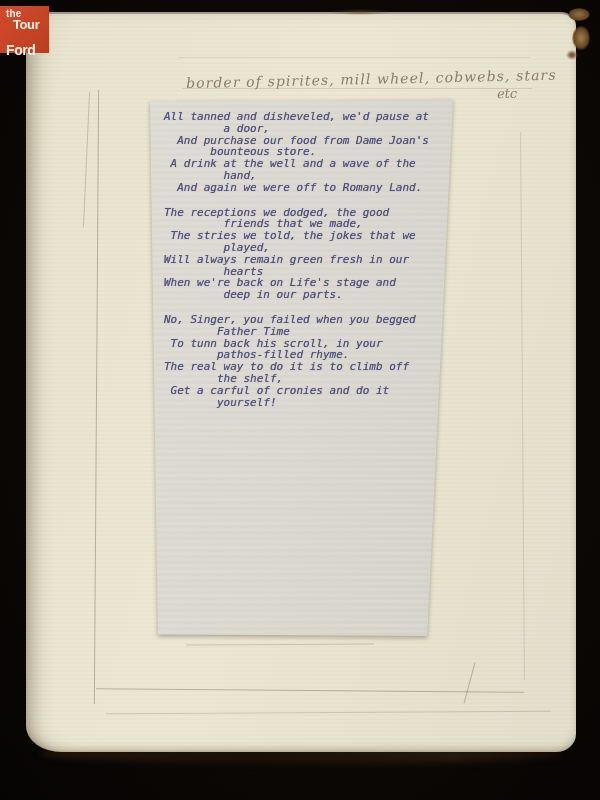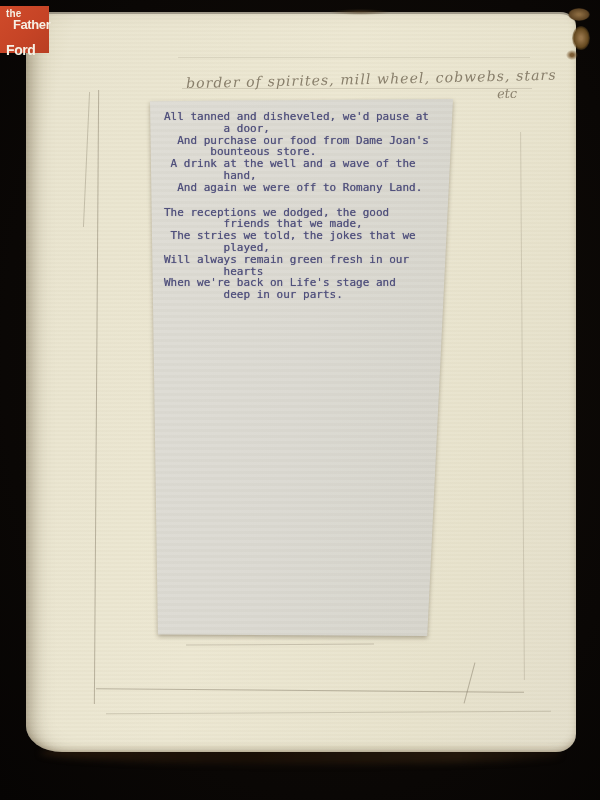--- a/index.html
+++ b/index.html
@@ -80,21 +80,21 @@
     position:absolute;left:124px;top:87px;
     filter:drop-shadow(0 2px 2px rgba(80,68,45,.4));
   }
   .slip{
     width:303px;height:537px;
     background:
       repeating-linear-gradient(0deg, rgba(160,158,150,.05) 0 3px, rgba(255,255,255,.04) 3px 6px),
       linear-gradient(100deg,#dedcd4 0%,#dbd9d1 50%,#d6d4cb 100%);
     clip-path:polygon(0% .4%, 100% 0%, 91.5% 100%, 2.6% 99.7%);
   }
-  .poem{padding:12px 0 0 14px;}
+  .poem{padding:12px 0 0 14px;font-style:italic;}
   .stanza{
     margin:0 0 13px 0;
     font-family:"DejaVu Sans Mono", monospace;
     font-size:11px;line-height:11.8px;
     color:#50507c;
     text-shadow:0 0 .7px rgba(80,80,124,.8);
     white-space:pre;
   }
 </style>
 </head>
@@ -131,30 +131,38 @@
          hand,
   And again we were off to Romany Land.</pre>
             <pre class="stanza">The receptions we dodged, the good
          friends that we made,
  The stries we told, the jokes that we
          played,
 Will always remain green fresh in our
          hearts
 When we're back on Life's stage and
          deep in our parts.</pre>
+            <pre class="stanza">No, Singer, you failed when you begged
+        Father Time
+ To tunn back his scroll, in your
+        pathos-filled rhyme.
+The real way to do it is to climb off
+        the shelf,
+ Get a carful of cronies and do it
+        yourself!</pre>
           </div>
       </div>
     </div>
 
   </div>
 
   <div class="worn w1"></div>
   <div class="worn w2"></div>
   <div class="worn w3"></div>
   <div class="worn w4"></div>
 
   <div class="logo">
     <span class="logo-the">the</span>
-    <span class="logo-henry">Father</span>
+    <span class="logo-henry">Tour</span>
     <span class="logo-ford">Ford</span>
   </div>
 
 </div>
 
 </body></html>

